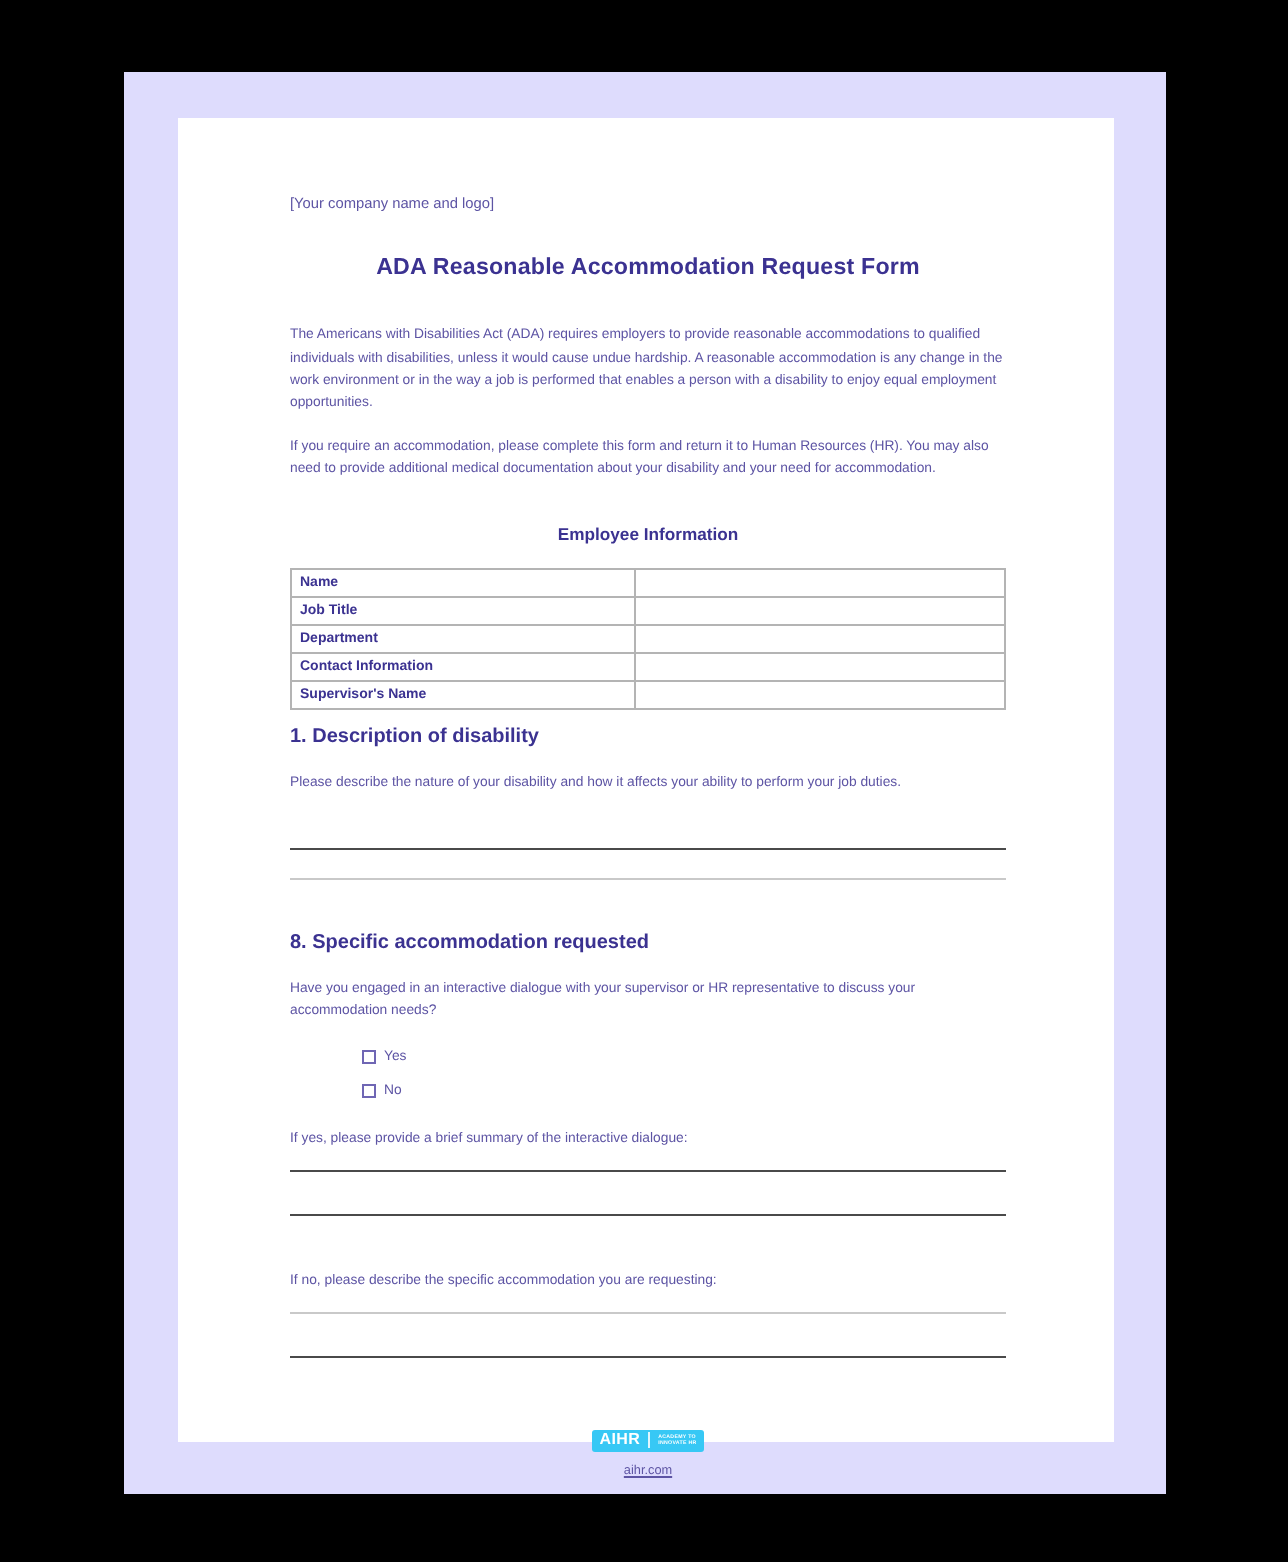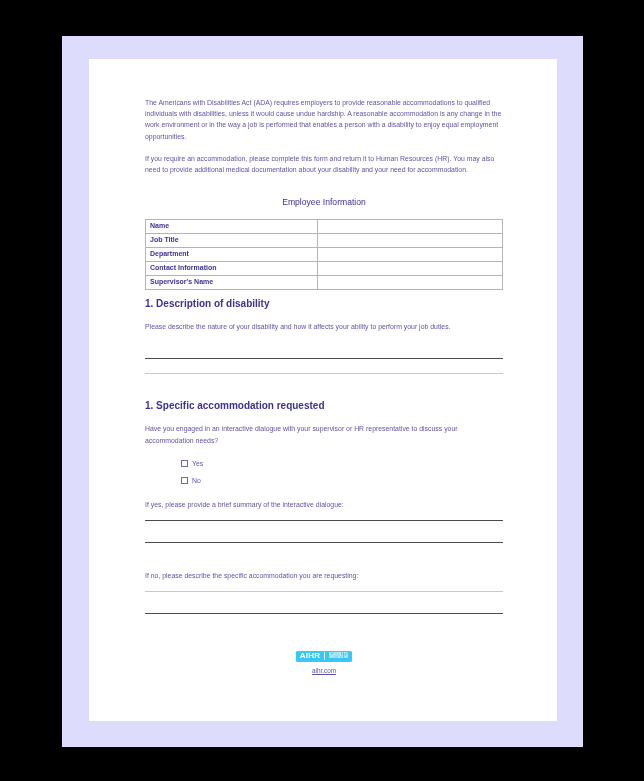--- a/index.html
+++ b/index.html
@@ -62,21 +62,21 @@
     font-size: 6.9px;
     line-height: 1.62;
     margin: 0 0 11px 0;
     text-align: left;
   }
   .intro-para:last-of-type { margin-bottom: 0; }
 
   .section-heading {
     color: #3b3291;
     font-size: 8.6px;
-    font-weight: normal;
+    font-weight: bold;
     text-align: center;
     margin: 22px 0 12px 0;
   }
 
   table.info-table {
     width: 100%;
     border-collapse: collapse;
     table-layout: fixed;
   }
   table.info-table td {
@@ -182,21 +182,23 @@
     text-decoration: underline;
   }
 </style>
 </head>
 <body>
 
 <div id="doc-frame">
   <div id="doc-page">
     <div id="page-content">
 
-
+      <p class="company-placeholder">[Your company name and logo]</p>
+
+      <h1 class="doc-title">ADA Reasonable Accommodation Request Form</h1>
 
       <p class="intro-para">The Americans with Disabilities Act (ADA) requires employers to provide reasonable accommodations to qualified individuals with disabilities, unless it would cause undue hardship. A reasonable accommodation is any change in the work environment or in the way a job is performed that enables a person with a disability to enjoy equal employment opportunities.</p>
 
       <p class="intro-para">If you require an accommodation, please complete this form and return it to Human Resources (HR). You may also need to provide additional medical documentation about your disability and your need for accommodation.</p>
 
       <h2 class="section-heading">Employee Information</h2>
 
       <table class="info-table">
         <tbody>
           <tr>
@@ -227,21 +229,21 @@
 
       <p class="q-number">1. Description of disability</p>
 
       <p class="q-text">Please describe the nature of your disability and how it affects your ability to perform your job duties.</p>
 
       <div style="height:26px"></div>
       <hr class="rule rule-dark">
       <div style="height:14px"></div>
       <hr class="rule rule-light">
 
-      <p class="q-number spaced-top">1. Specific accommodation requested</p>
+      <p class="q-number spaced-top">8. Specific accommodation requested</p>
 
       <p class="q-text">Have you engaged in an interactive dialogue with your supervisor or HR representative to discuss your accommodation needs?</p>
 
       <div style="height:14px"></div>
 
       <div class="checkbox-row">
         <span class="checkbox-glyph"></span>
         <span>Yes</span>
       </div>
 

